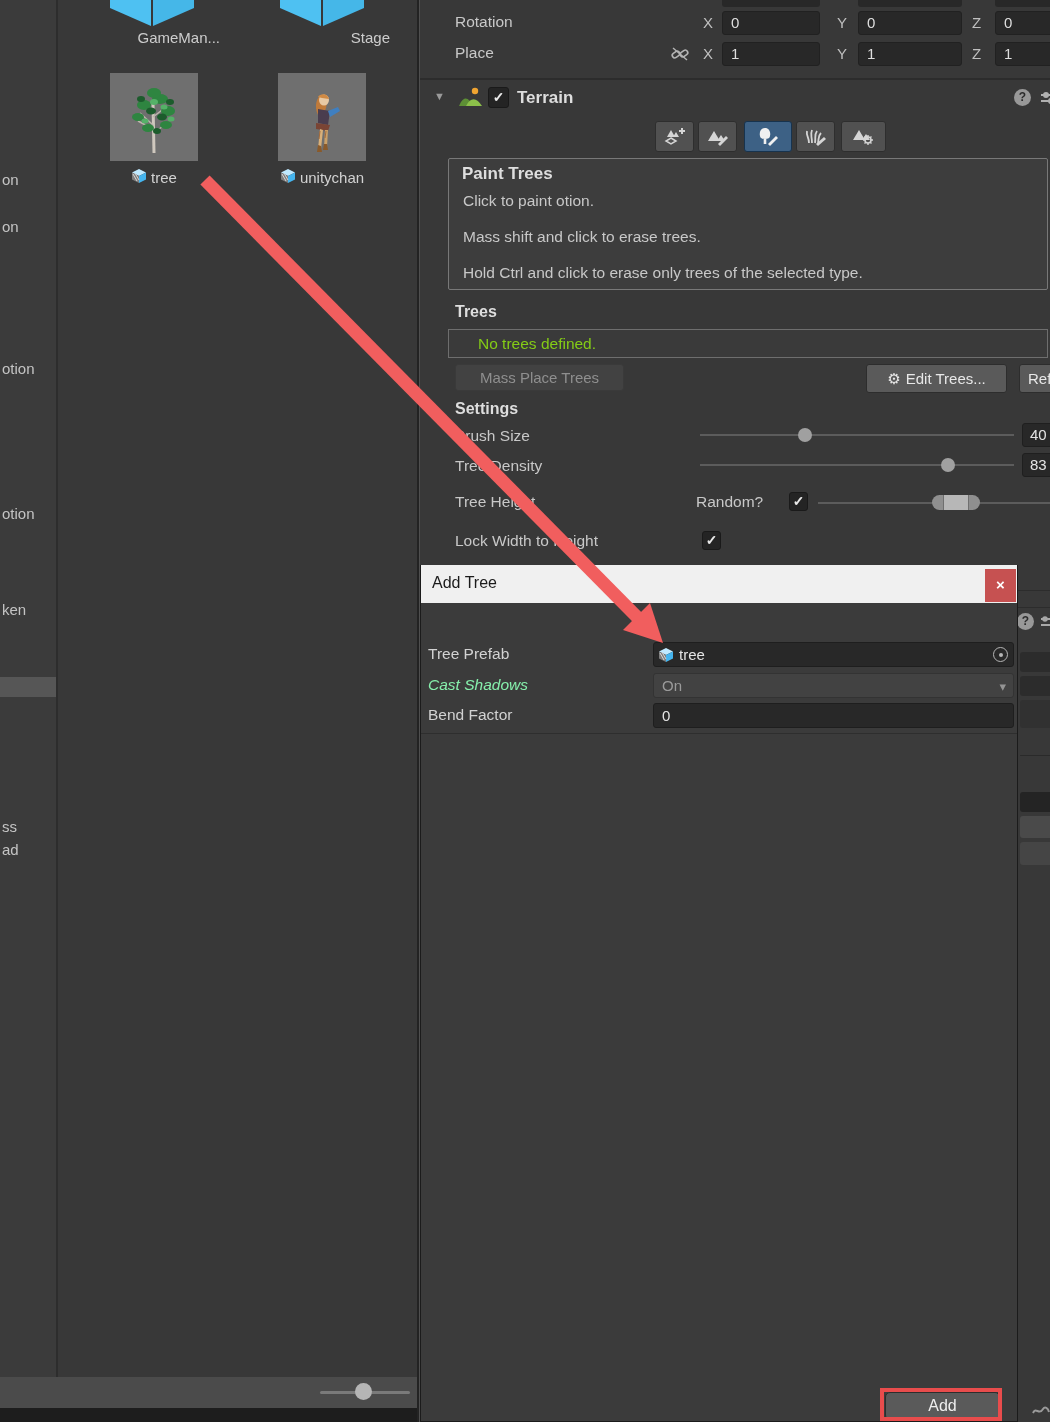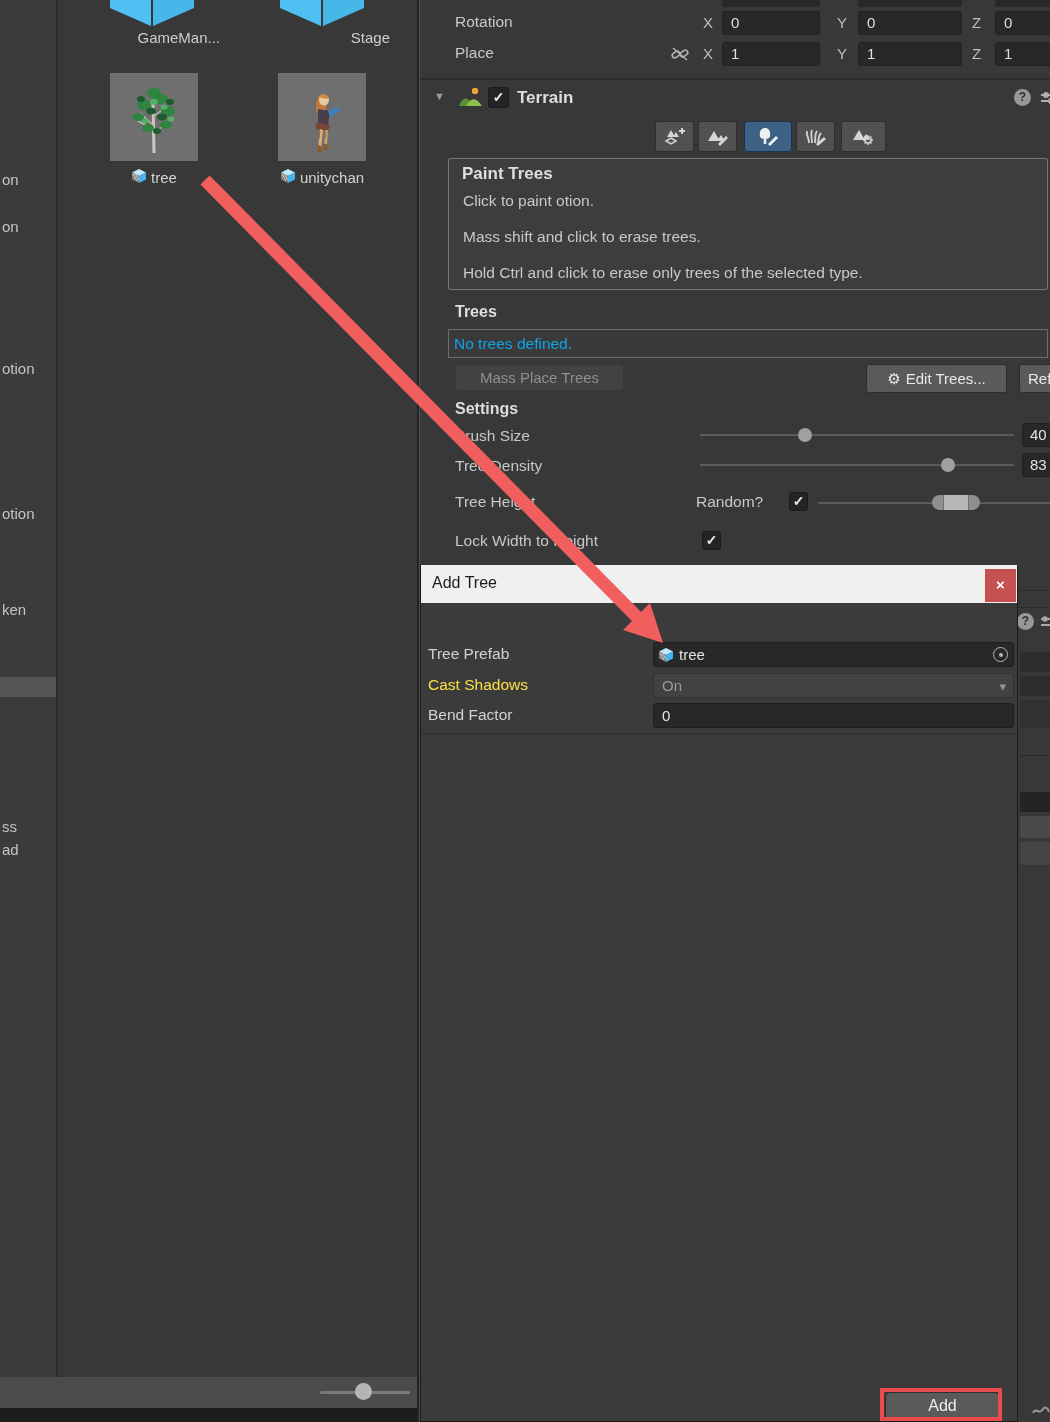--- a/index.html
+++ b/index.html
@@ -45,38 +45,38 @@
   .toolbtn.sel { background:#3d6185; border-color:#17334e; }
   .track { position:absolute; height:2px; background:#5c5c5c; }
   .knob { position:absolute; width:14px; height:14px; border-radius:50%; background:#a0a0a0; }
   .valbox { position:absolute; width:45px; height:24px; background:#282828; border:1px solid #1f1f1f;
             border-radius:3px; color:#e4e4e4; font-size:15px; line-height:22px; padding-left:7px; }
   .ubtn { position:absolute; background:#5a5a5a; border:1px solid #2d2d2d; border-radius:3px;
           color:#e8e8e8; font-size:15px; display:flex; align-items:center; justify-content:center; gap:5px; }
   #helpbox { position:absolute; left:28px; top:158px; width:600px; height:132px;
              background:#3d3d3d; border:1px solid #787878; border-radius:2px; }
   #notrees { position:absolute; left:28px; top:329px; width:600px; height:29px;
-             background:#3a3a3a; border:1px solid #6e6e6e; font-size:15.5px; color:#0ea5e9;
-             line-height:27px; padding-left:5px; }
+             background:#3a3a3a; border:1px solid #6e6e6e; font-size:15.5px; color:#84cc16;
+             line-height:27px; padding-left:29px; }
   .range-pill { position:absolute; width:48px; height:15px; background:#8f8f8f; border-radius:8px; }
   .range-pill .mid { position:absolute; left:11px; top:0; width:26px; height:15px; background:#b7b7b7;
                      border-left:1px solid #6f6f6f; border-right:1px solid #6f6f6f; }
   .help-circle { position:absolute; width:17px; height:17px; background:#989898; border-radius:50%;
                  color:#2c2c2c; font-weight:bold; font-size:12px; text-align:center; line-height:17px; }
   .sliver-box { position:absolute; left:600px; width:40px; border-radius:3px; }
 
   
   #dialog { left:420px; top:565px; width:598px; height:857px; background:#3b3b3b;
             border:1px solid #1b1b1b; border-top:none; }
   #dlg-titlebar { position:absolute; left:0; top:0; width:100%; height:38px; background:#f0f0f0; }
   #dlg-title { position:absolute; left:11px; top:9px; font-size:16px; color:#1b1b1b; }
   #dlg-close { position:absolute; right:1px; top:4px; width:31px; height:33px; background:#c65151;
                color:#ffffff; font-size:15px; font-weight:bold; text-align:center; line-height:32px; }
   .dlg-lbl { position:absolute; left:7px; font-size:15.5px; color:#d2d2d2; }
-  .dlg-lbl.dis { color:#fde047; }
+  .dlg-lbl.dis { color:#86efac;font-style:italic; }
   .dlg-field { position:absolute; left:232px; width:361px; height:25px; border-radius:3px; font-size:15px; }
   #dlg-sep { position:absolute; left:0px; top:168px; width:100%; height:1px; background:#2e2e2e; }
   #obj-field { background:#282828; border:1px solid #1e1e1e; color:#e4e4e4;
                display:flex; align-items:center; gap:5px; padding-left:4px; }
   #dd-field { background:#424242; border:1px solid #333; color:#9a9a9a; line-height:23px; padding-left:8px; }
   #num-field { background:#282828; border:1px solid #1e1e1e; color:#e4e4e4; line-height:23px; padding-left:8px; }
   #picker { position:absolute; right:5px; top:4px; width:15px; height:15px; border:1.5px solid #b5b5b5;
             border-radius:50%; }
   #picker::after { content:""; position:absolute; left:4.5px; top:4.5px; width:4px; height:4px;
                    border-radius:50%; background:#b5b5b5; }

